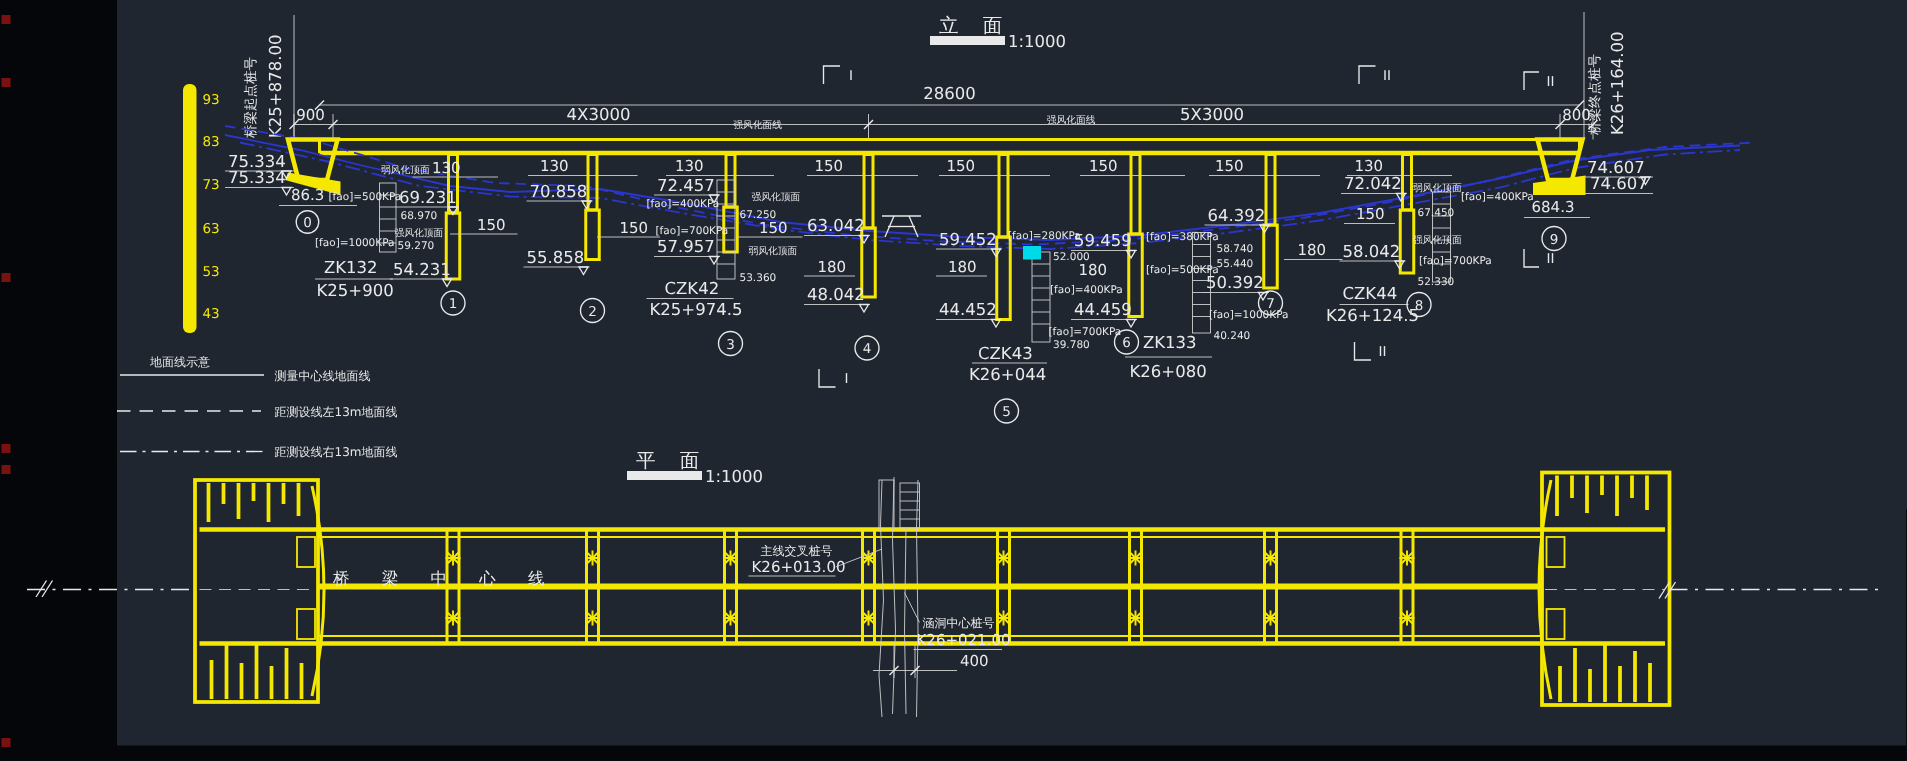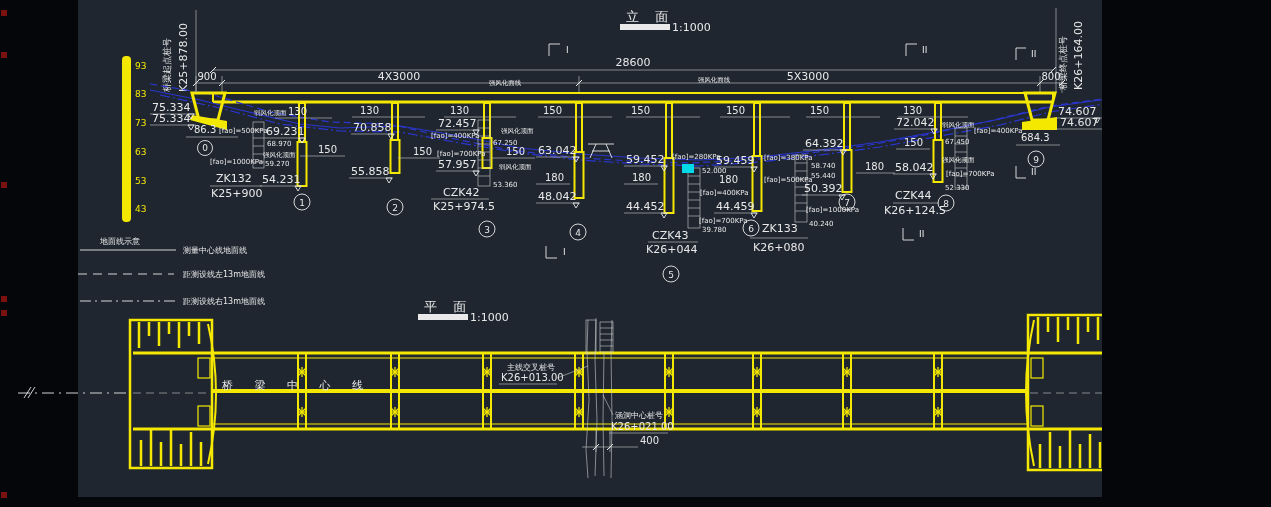--- a/index.html
+++ b/index.html
@@ -1,16 +1,16 @@
 <!DOCTYPE html>
 <html><head>
 <meta charset="utf-8">
 <style>
   html,body{margin:0;padding:0;background:#04060a;}
-  .stage{position:relative;width:1102px;height:507px;overflow:hidden;background:#04060a;
+  .stage{position:relative;width:1271px;height:507px;overflow:hidden;background:#04060a;
          font-family:"DejaVu Sans",sans-serif;}
   svg{display:block}
   text{font-family:"DejaVu Sans",sans-serif;fill:#e9e9e9}
   .t11{font-size:11px}.t10{font-size:10px}.t9{font-size:9px}.t8{font-size:8px}
   .t7{font-size:7px}.t65{font-size:6.5px}.t13{font-size:13px}
   .ty{fill:#f5e800}.mid{text-anchor:middle}
   .w{stroke:#e9e9e9;stroke-width:0.9;fill:none}
   .w06{stroke:#cfcfcf;stroke-width:0.6;fill:none}
   .y2{stroke:#f5e800;stroke-width:2;fill:none}
   .y25{stroke:#f5e800;stroke-width:2.5;fill:none}

